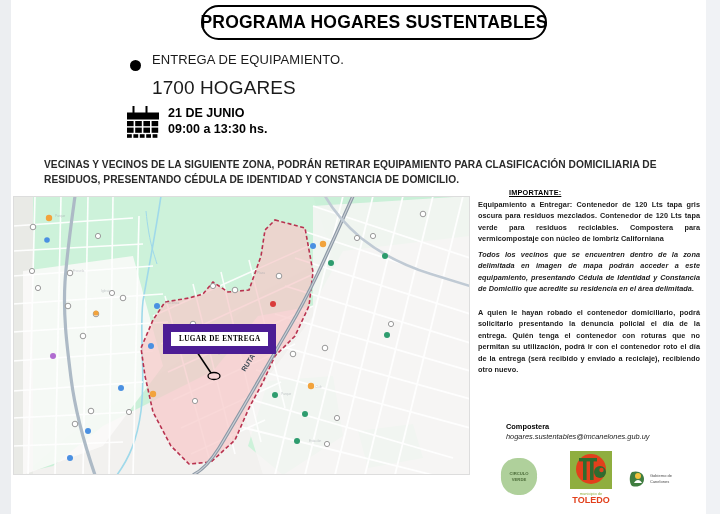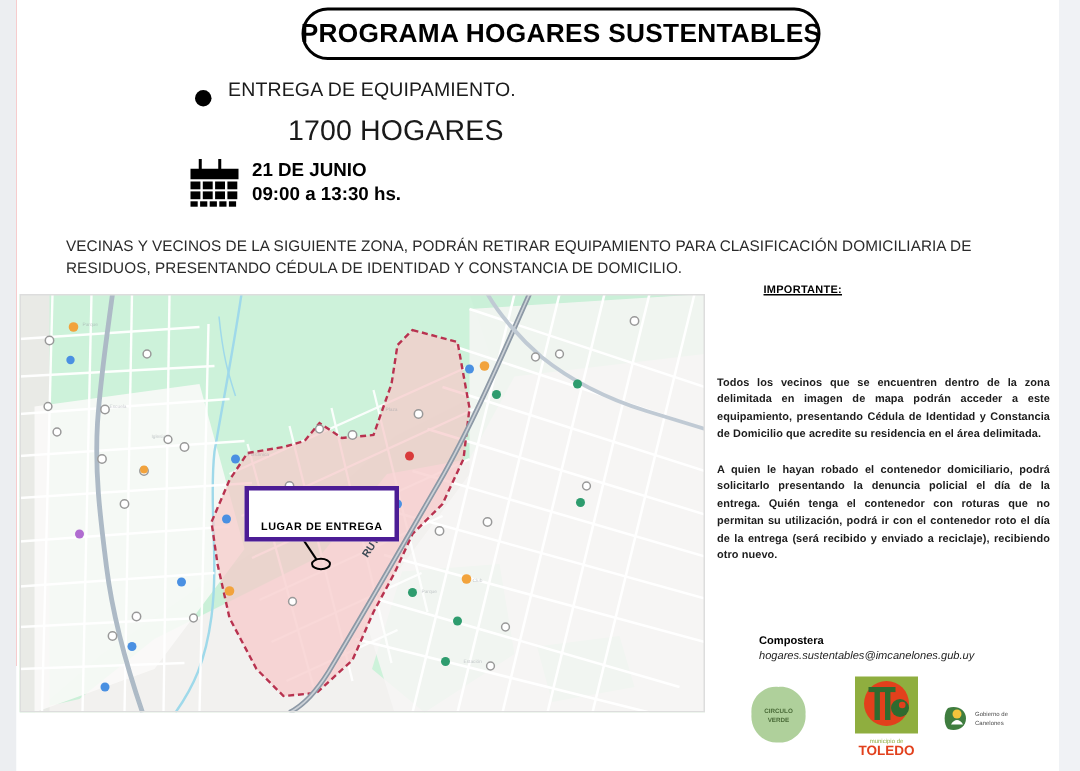--- a/index.html
+++ b/index.html
@@ -68,21 +68,20 @@
     letter-spacing: 0.1px;
     white-space: nowrap;
   }
   .headline2 {
     position: absolute;
     left: 152px; top: 77px;
     font-size: 19px;
     color: #1a1a1a;
     letter-spacing: 0.1px;
     white-space: nowrap;
-    margin-left: 40px;
   }
 
   
   .cal-icon {
     position: absolute;
     left: 126px; top: 106px;
     width: 34px; height: 34px;
   }
 
   
@@ -97,47 +96,48 @@
   .date-l1 { top: 106px; }
   .date-l2 { top: 122px; }
   .date-l3 { top: 138px; font-size: 13px; }
 
   
   .notice {
     position: absolute;
     left: 44px; top: 157px;
     width: 648px;
     font-size: 10.2px;
-    font-weight: 400;
+    font-weight: 700;
     line-height: 15px;
     color: #2a2a2a;
     letter-spacing: 0.05px;
   }
 
   
   .map-wrap {
     position: absolute;
     left: 13px; top: 196px;
     width: 457px; height: 279px;
     overflow: hidden;
     background: #dff5e6;
   }
   .map-svg { display: block; }
   .map-label {
     position: absolute;
     left: 163px; top: 324px;
-    border: 3px solid #4c1d95;
+    border: 8px solid #4c1d95;
     background: #fff;
-    padding: 19px 8px 3px 8px;
+    padding: 3px 8px 3px 8px;
     font-size: 7.2px;
     font-weight: bold;
     letter-spacing: 0.4px;
     color: #000;
     white-space: nowrap;
     z-index: 4;
+    font-family: Liberation Serif, serif;
   }
 
   
   .rc { position: absolute; left: 478px; width: 222px; }
   .rc-heading {
     top: 188px;
     font-size: 7.3px;
     font-weight: bold;
     color: #000;
     text-decoration: underline;
@@ -391,21 +391,22 @@
         <path d="M180,150 L198,177" stroke="#000" stroke-width="1.5" fill="none"></path>
         <ellipse cx="201" cy="180" rx="6" ry="3.5" fill="none" stroke="#000" stroke-width="1.3"></ellipse>
 
         <rect x="0.5" y="0.5" width="456" height="278" fill="none" stroke="#dddddd" stroke-width="1"></rect>
       </g>
     </svg>
   </div>
   <div class="map-label">LUGAR DE ENTREGA</div>
 
   <div class="rc rc-heading" style="position:absolute;">IMPORTANTE:</div>
-  <div class="rc rc-para rc-p2" style="position:absolute;">Todos los vecinos que se encuentren dentro de la zona delimitada en imagen de mapa podrán acceder a este equipamiento, presentando Cédula de Identidad y Constancia de Domicilio que acredite su residencia en el área delimitada.</div>
+  <div class="rc rc-para rc-p1" style="position:absolute;">Equipamiento a Entregar: Contenedor de 120 Lts tapa gris oscura para residuos mezclados. Contenedor de 120 Lts tapa verde para residuos reciclables. Compostera para vermicompostaje con núcleo de lombriz Californiana</div>
+  <div class="rc rc-para rc-p2" style="position:absolute;font-style:italic;">Todos los vecinos que se encuentren dentro de la zona delimitada en imagen de mapa podrán acceder a este equipamiento, presentando Cédula de Identidad y Constancia de Domicilio que acredite su residencia en el área delimitada.</div>
   <div class="rc rc-para rc-p3" style="position:absolute;">A quien le hayan robado el contenedor domiciliario, podrá solicitarlo presentando la denuncia policial el día de la entrega. Quién tenga el contenedor con roturas que no permitan su utilización, podrá ir con el contenedor roto el día de la entrega (será recibido y enviado a reciclaje), recibiendo otro nuevo.</div>
 
 
   <div class="consultas-label">Compostera</div>
   <div class="consultas-mail">hogares.sustentables@imcanelones.gub.uy</div>
 
   <svg class="logo-circulo" viewBox="0 0 42 42">
     <path d="M21,2 C30,1 40,9 39,20 C40,31 30,40 21,39 C11,40 2,31 3,20 C2,9 11,1 21,2 Z" fill="#a8cc92" opacity="0.92"></path>
     <text x="21" y="19" text-anchor="middle" font-family="Liberation Sans, sans-serif" font-size="4.2" font-weight="bold" fill="#4a6b38">CIRCULO</text>
     <text x="21" y="25" text-anchor="middle" font-family="Liberation Sans, sans-serif" font-size="4.2" font-weight="bold" fill="#4a6b38">VERDE</text>

